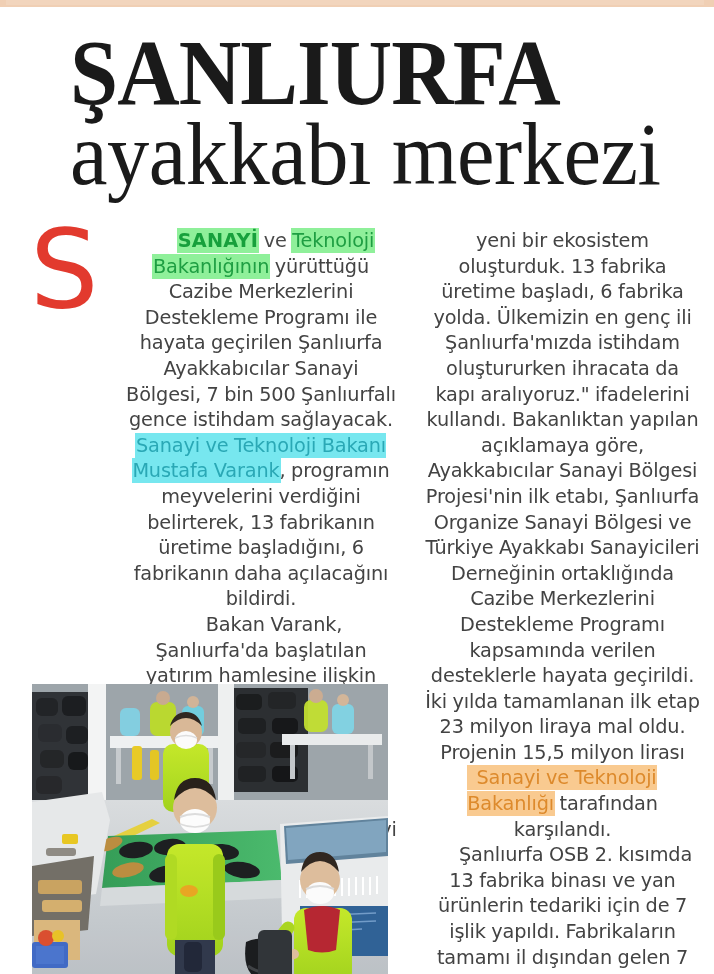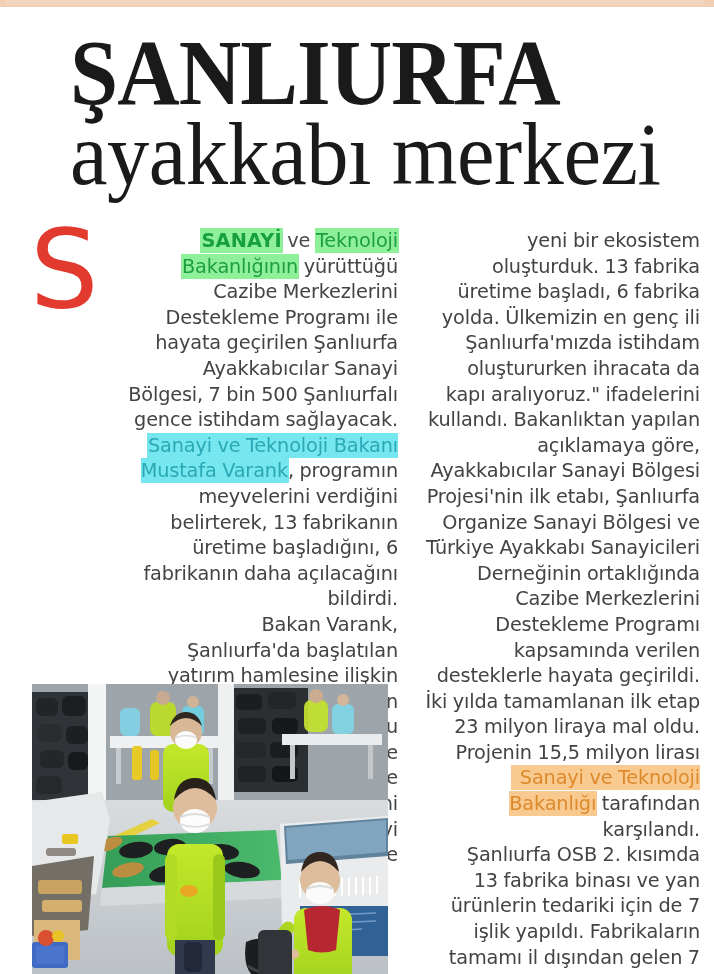--- a/index.html
+++ b/index.html
@@ -66,21 +66,21 @@
     position: absolute;
     left: 0; top: 228px;
     width: 714px;
   }
   .col {
     position: absolute;
     font-family: "DejaVu Sans", sans-serif;
     font-size: 19.3px;
     line-height: 25.6px;
     color: #434343;
-    text-align: right;
+    text-align: center;
     word-spacing: -0.4px;
     letter-spacing: -0.15px;
   }
   #col-left {
     left: 124px; top: 0; width: 274px;
   }
   #col-right {
     left: 425px; top: 0; width: 275px;
   }
   .col p { margin: 0; }

